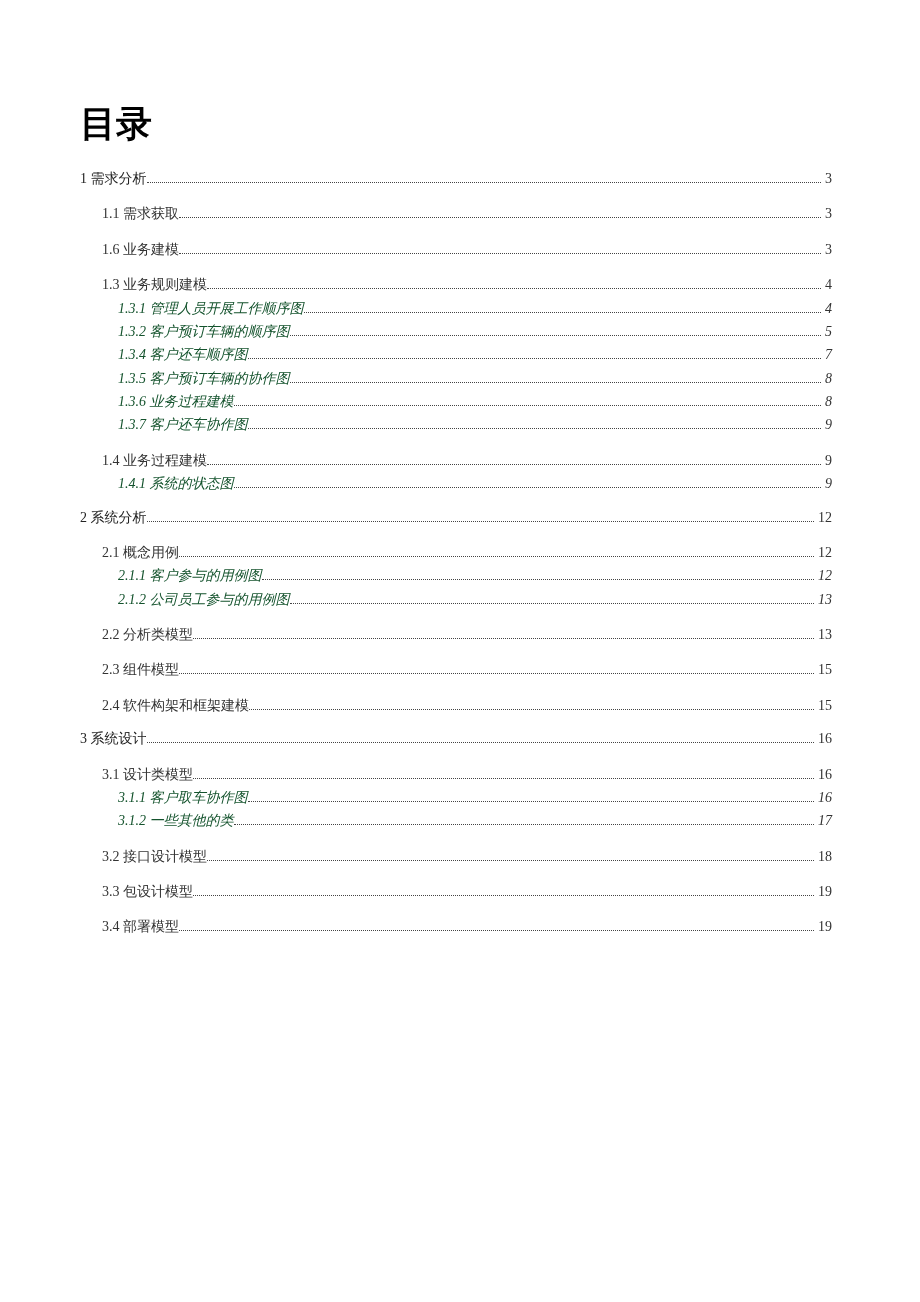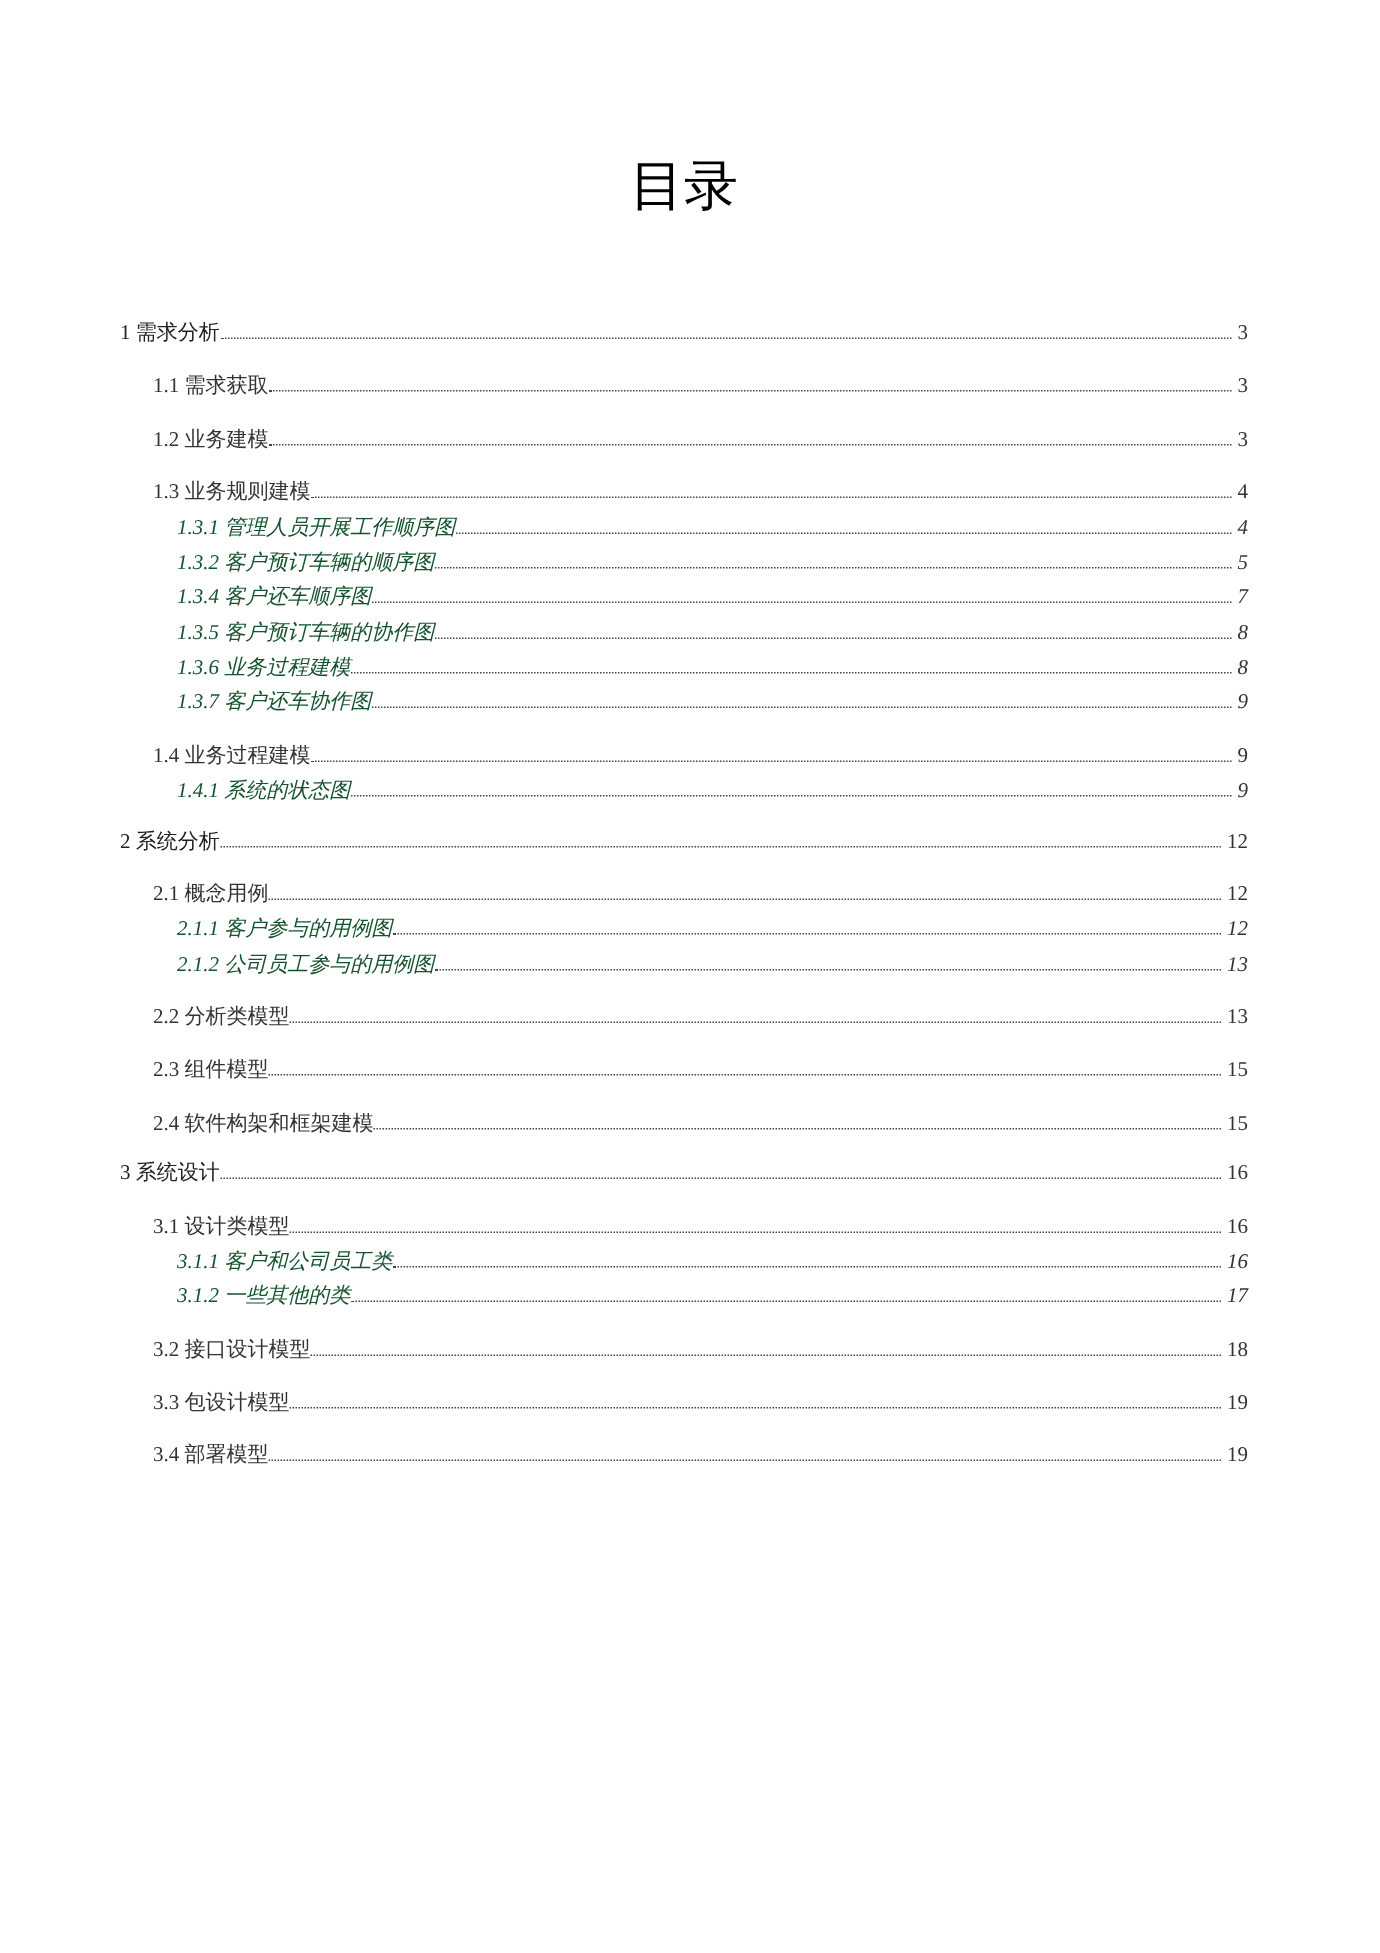--- a/index.html
+++ b/index.html
@@ -5,26 +5,26 @@
     * { box-sizing: border-box; margin: 0; padding: 0; }
     body {
       width: 920px;
       min-height: 1302px;
       background: #fff;
       font-family: "SimSun", "Songti SC", serif;
       color: #333;
       padding: 100px 88px 0 80px;
     }
     .title {
-      text-align: center;
+      text-align: left;
       font-size: 36px;
-      font-weight: normal;
+      font-weight: bold;
       color: #000;
       font-family: "SimSun", "Songti SC", serif;
-      margin-bottom: 62px;
+      margin-bottom: 18px;
     }
     .toc-row {
       display: flex;
       align-items: baseline;
       font-size: 14px;
       line-height: 1.67;
       color: #333;
       text-align: right;
     }
     .toc-label { white-space: nowrap; }
@@ -51,21 +51,21 @@
       <span class="toc-label">1 需求分析</span>
       <span class="dots"></span>
       <span class="page">3</span>
     </div>
     <div class="toc-row lvl2">
       <span class="toc-label">1.1 需求获取</span>
       <span class="dots"></span>
       <span class="page">3</span>
     </div>
     <div class="toc-row lvl2">
-      <span class="toc-label">1.2 业务建模</span>
+      <span class="toc-label">1.6 业务建模</span>
       <span class="dots"></span>
       <span class="page">3</span>
     </div>
     <div class="toc-row lvl2">
       <span class="toc-label">1.3 业务规则建模</span>
       <span class="dots"></span>
       <span class="page">4</span>
     </div>
     <div class="toc-row lvl3">
       <span class="toc-label">1.3.1 管理人员开展工作顺序图</span>
@@ -146,21 +146,21 @@
       <span class="toc-label">3 系统设计</span>
       <span class="dots"></span>
       <span class="page">16</span>
     </div>
     <div class="toc-row lvl2">
       <span class="toc-label">3.1 设计类模型</span>
       <span class="dots"></span>
       <span class="page">16</span>
     </div>
     <div class="toc-row lvl3">
-      <span class="toc-label">3.1.1 客户和公司员工类</span>
+      <span class="toc-label">3.1.1 客户取车协作图</span>
       <span class="dots"></span>
       <span class="page">16</span>
     </div>
     <div class="toc-row lvl3">
       <span class="toc-label">3.1.2 一些其他的类</span>
       <span class="dots"></span>
       <span class="page">17</span>
     </div>
     <div class="toc-row lvl2">
       <span class="toc-label">3.2 接口设计模型</span>

